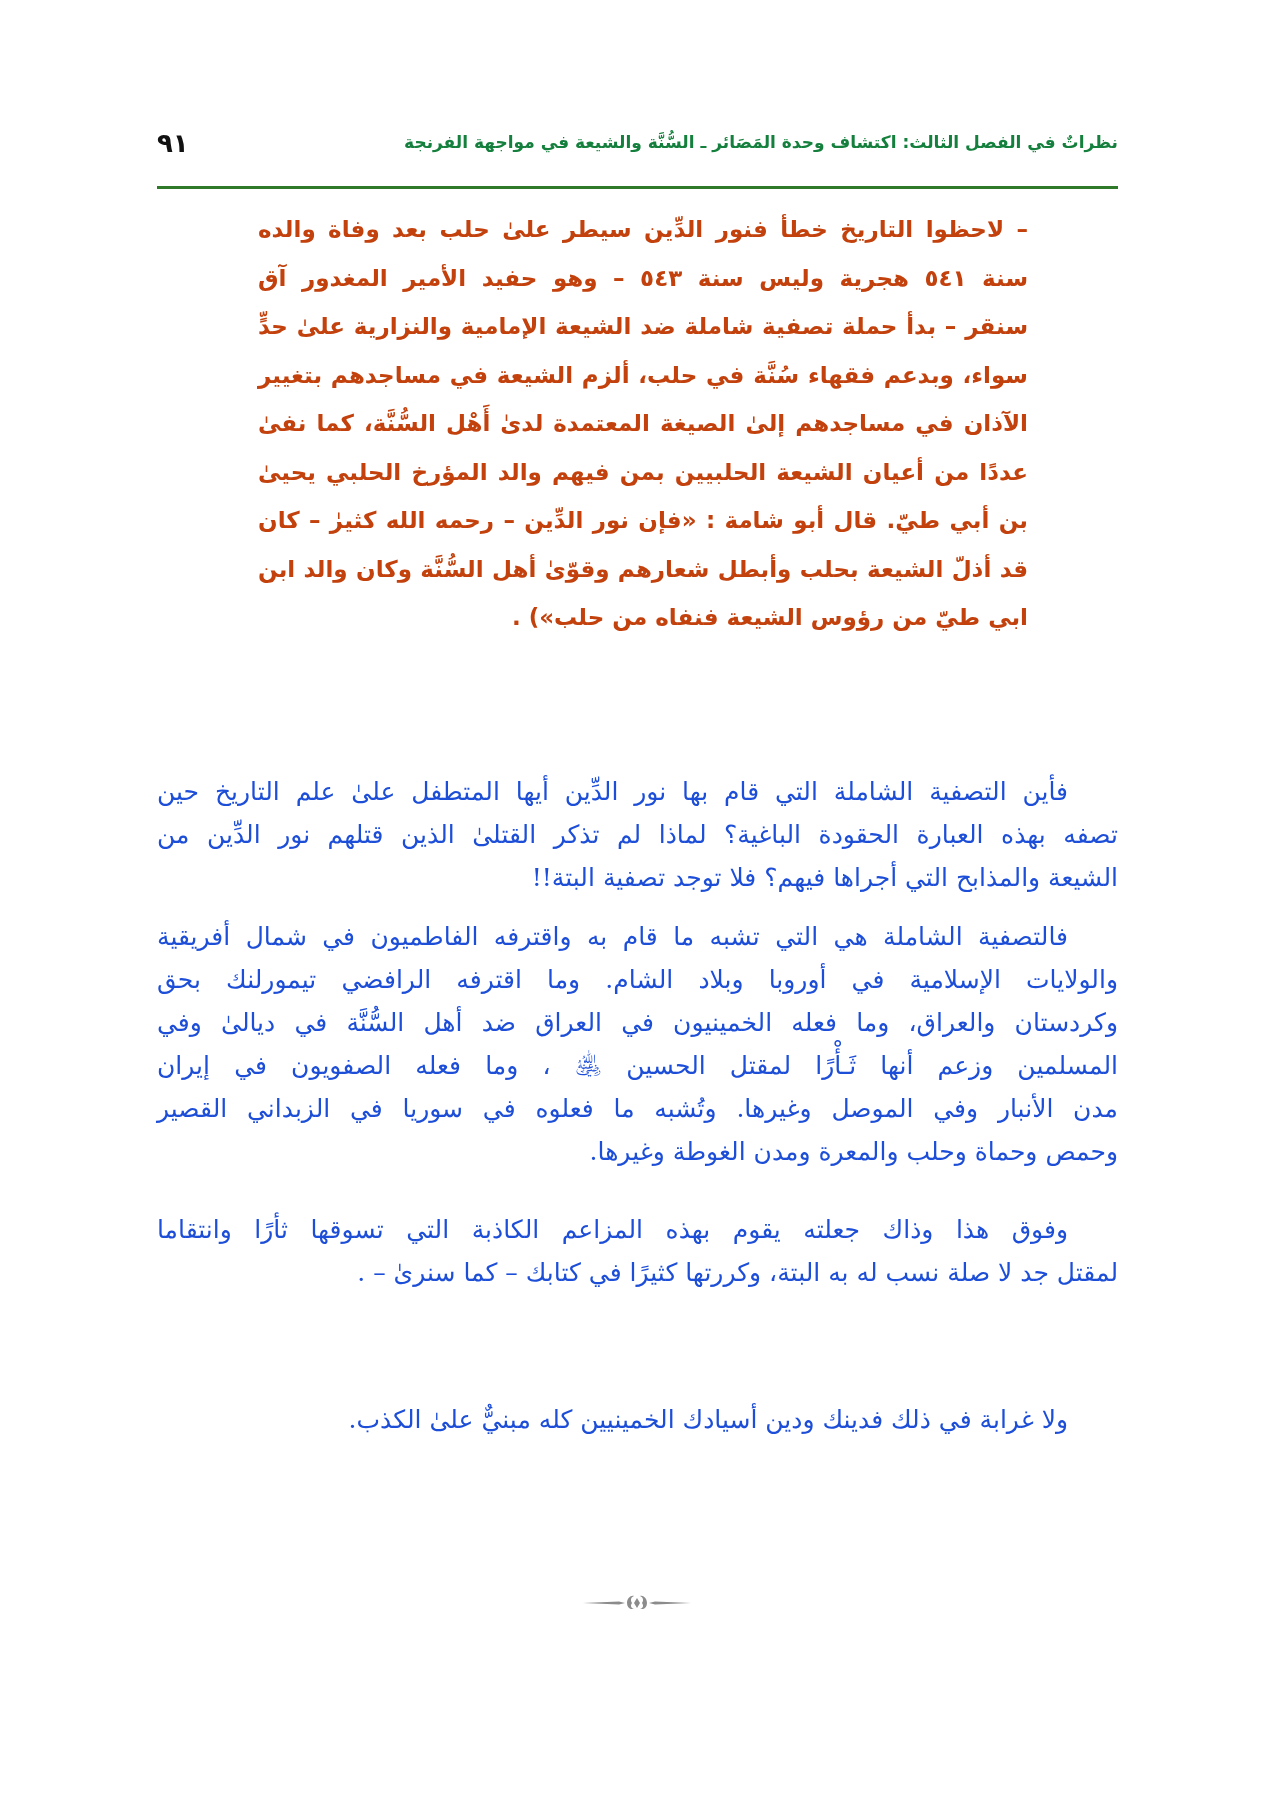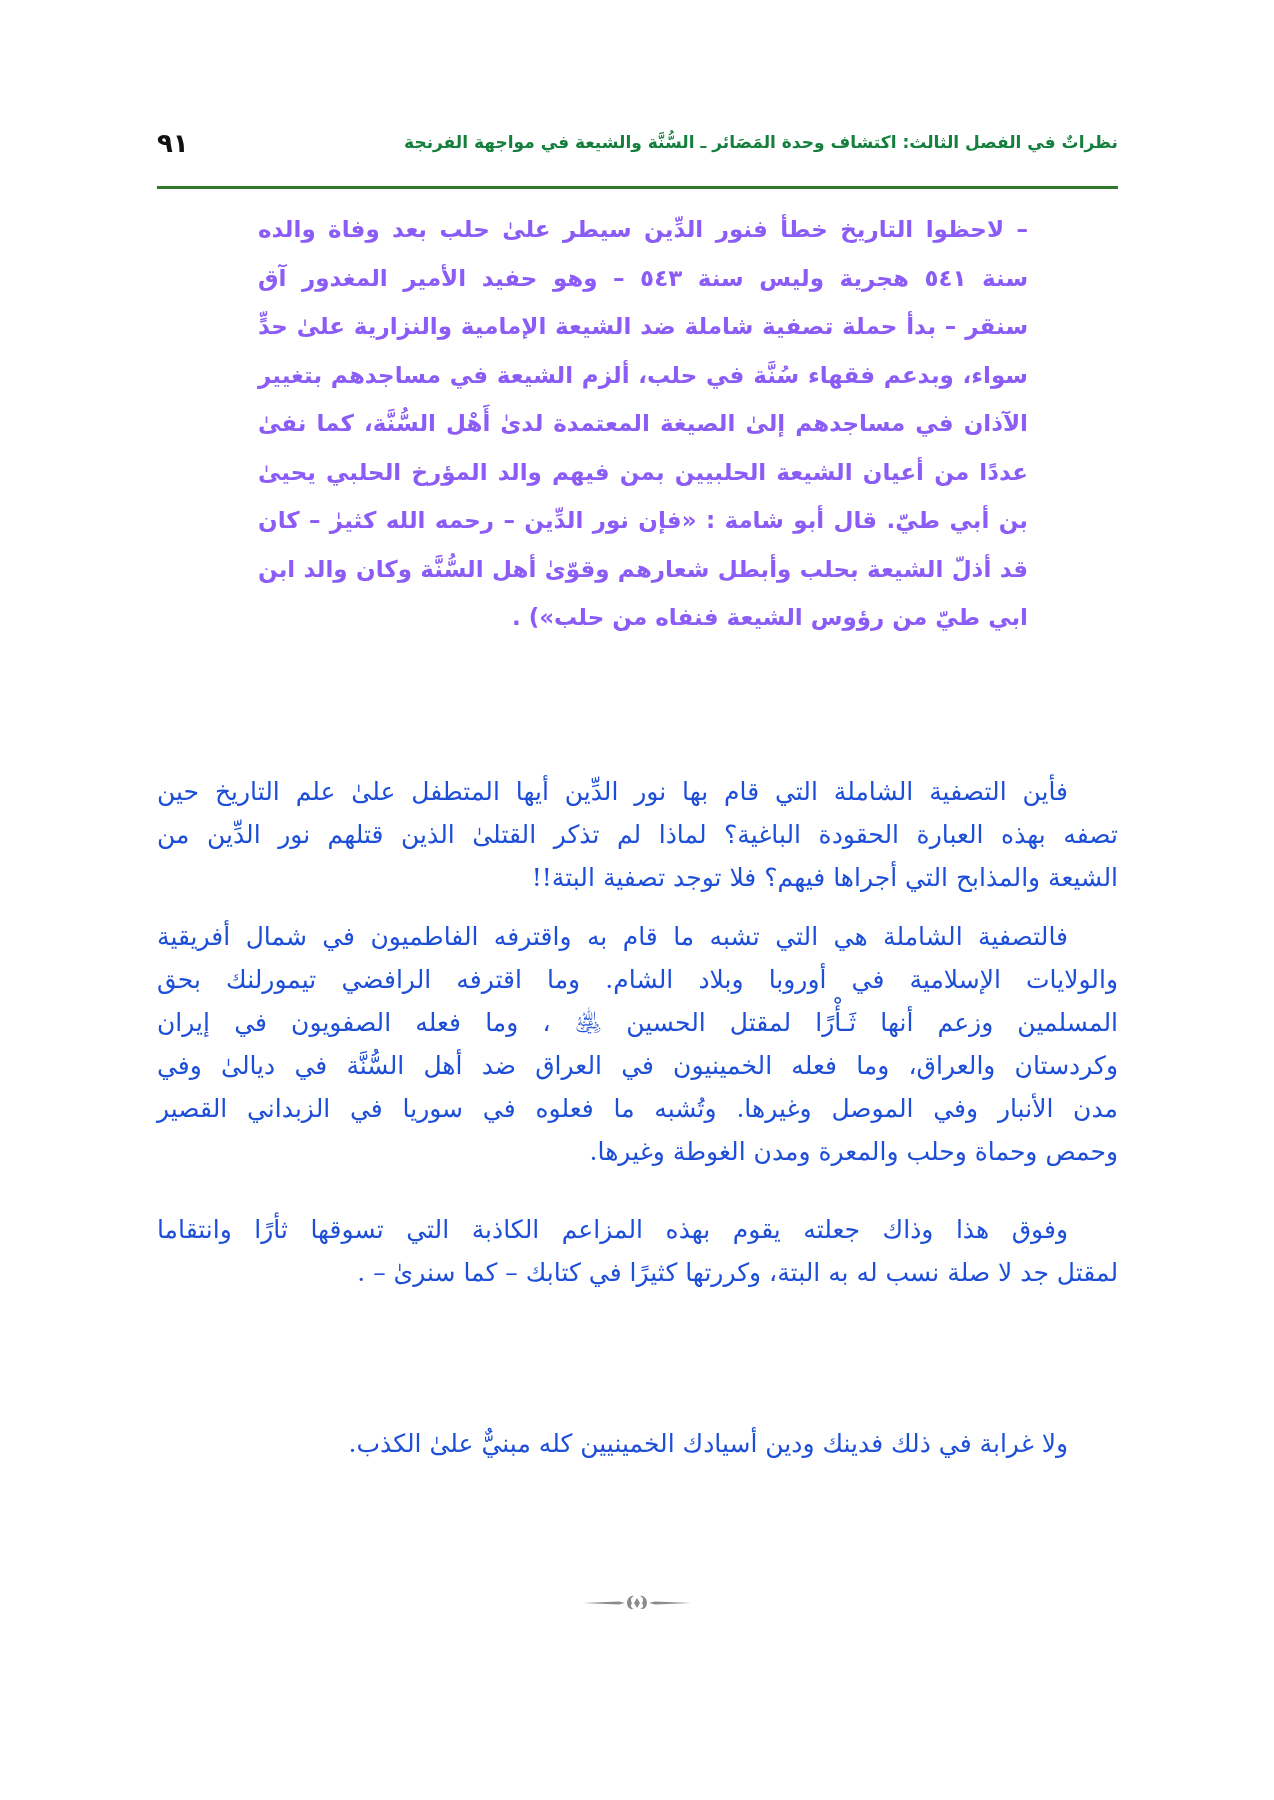--- a/index.html
+++ b/index.html
@@ -51,21 +51,21 @@
     .quote-block {
       position: absolute;
       top: 205px;
       left: 258px;
       width: 770px;
       font-size: 23px;
       font-weight: bold;
       line-height: 48.5px;
       text-align: justify;
       text-align-last: right;
-      color: #8b5cf6;
+      color: #c2410c;
     }
     .quote-block .line {
       display: block;
       white-space: nowrap;
       text-align: justify;
       text-align-last: justify;
     }
     .quote-block .line.last {
       text-align-last: right;
     }
@@ -86,21 +86,21 @@
     }
     .body-text .line.indent {
       padding-right: 50px;
     }
     .body-text .line.last {
       text-align-last: right;
     }
     #para-1 { top: 770px; }
     #para-2 { top: 915px; }
     #para-3 { top: 1208px; }
-    #para-4 { top: 1398px; margin-top: 24px; }
+    #para-4 { top: 1398px; }
     .ornament {
       position: absolute;
       top: 1593px;
       left: 583px;
       width: 108px;
       height: 16px;
     }
   </style>
 </head>
 <body>
@@ -125,22 +125,22 @@
 
 <div class="body-text" id="para-1">
   <span class="line indent">فأين التصفية الشاملة التي قام بها نور الدِّين أيها المتطفل علىٰ علم التاريخ حين</span>
   <span class="line">تصفه بهذه العبارة الحقودة الباغية؟ لماذا لم تذكر القتلىٰ الذين قتلهم نور الدِّين من</span>
   <span class="line last">الشيعة والمذابح التي أجراها فيهم؟ فلا توجد تصفية البتة!!</span>
 </div>
 
 <div class="body-text" id="para-2">
   <span class="line indent">فالتصفية الشاملة هي التي تشبه ما قام به واقترفه الفاطميون في شمال أفريقية</span>
   <span class="line">والولايات الإسلامية في أوروبا وبلاد الشام. وما اقترفه الرافضي تيمورلنك بحق</span>
+  <span class="line">وكردستان والعراق، وما فعله الخمينيون في العراق ضد أهل السُّنَّة في ديالىٰ وفي</span>
   <span class="line">المسلمين وزعم أنها ثَـأْرًا لمقتل الحسين ﵁ ، وما فعله الصفويون في إيران</span>
-  <span class="line">وكردستان والعراق، وما فعله الخمينيون في العراق ضد أهل السُّنَّة في ديالىٰ وفي</span>
   <span class="line">مدن الأنبار وفي الموصل وغيرها. وتُشبه ما فعلوه في سوريا في الزبداني القصير</span>
   <span class="line last">وحمص وحماة وحلب والمعرة ومدن الغوطة وغيرها.</span>
 </div>
 
 <div class="body-text" id="para-3">
   <span class="line indent">وفوق هذا وذاك جعلته يقوم بهذه المزاعم الكاذبة التي تسوقها ثأرًا وانتقاما</span>
   <span class="line last">لمقتل جد لا صلة نسب له به البتة، وكررتها كثيرًا في كتابك – كما سنرىٰ – .</span>
 </div>
 
 <div class="body-text" id="para-4">

